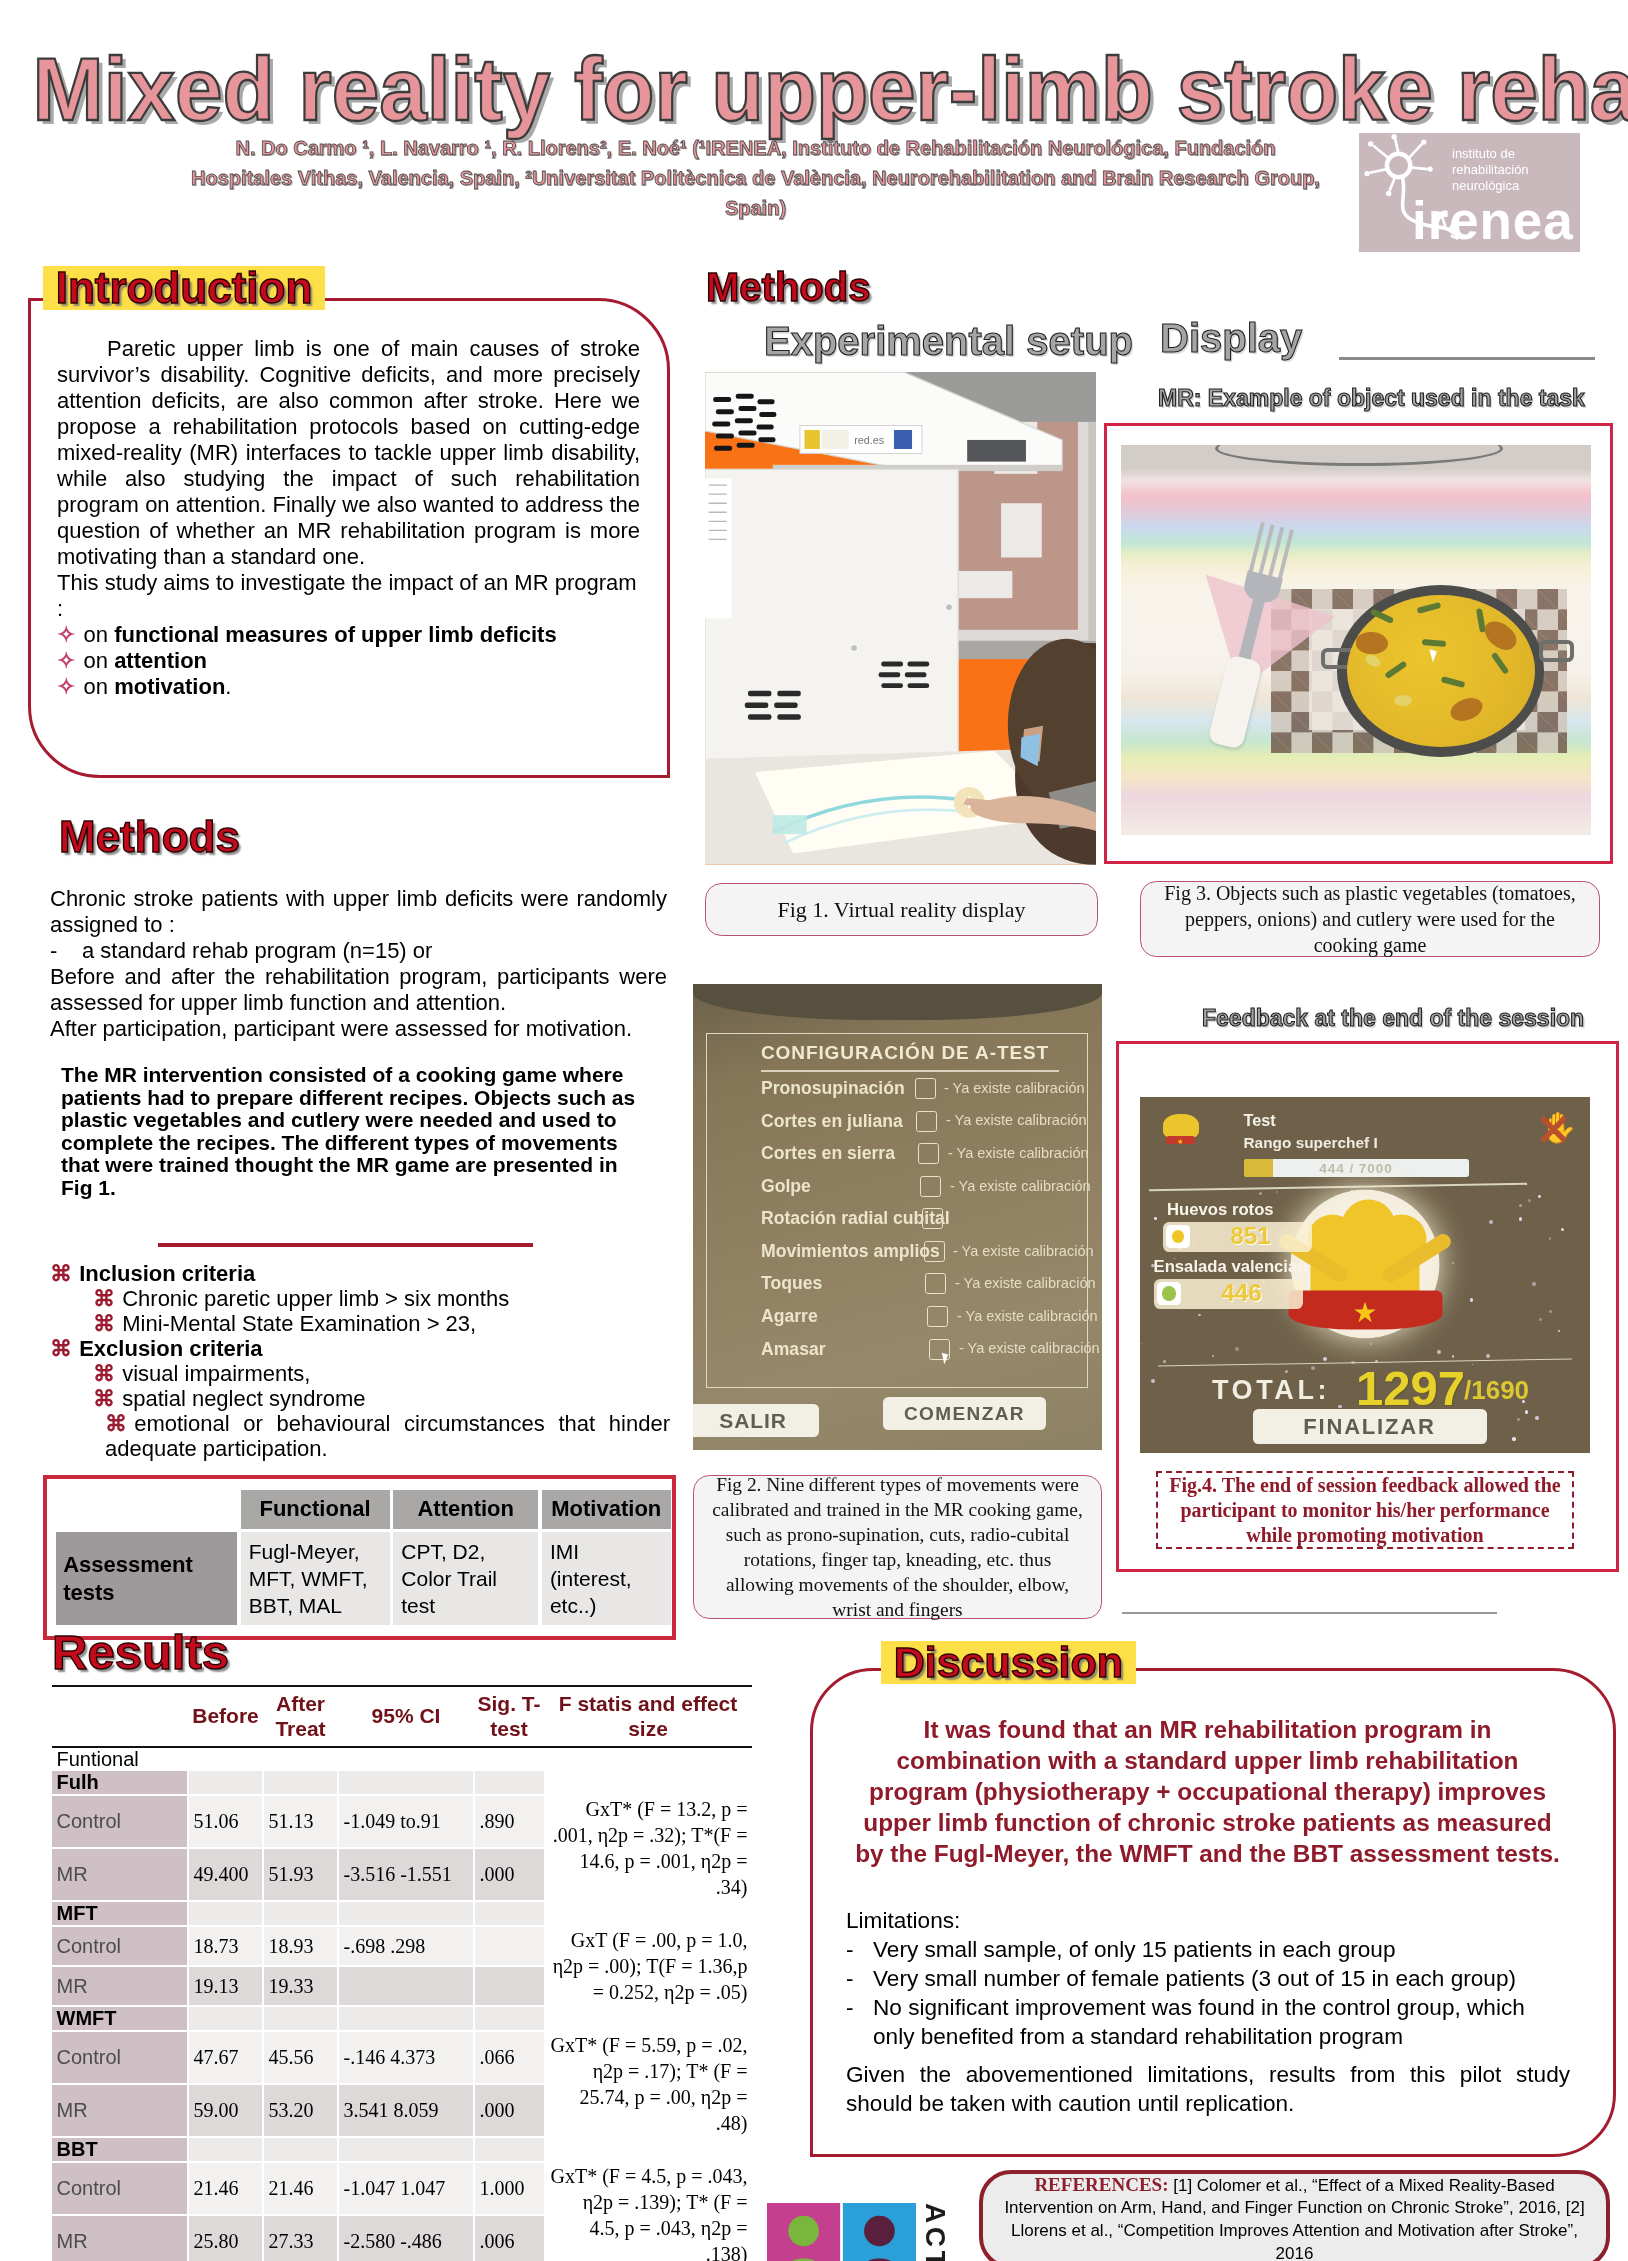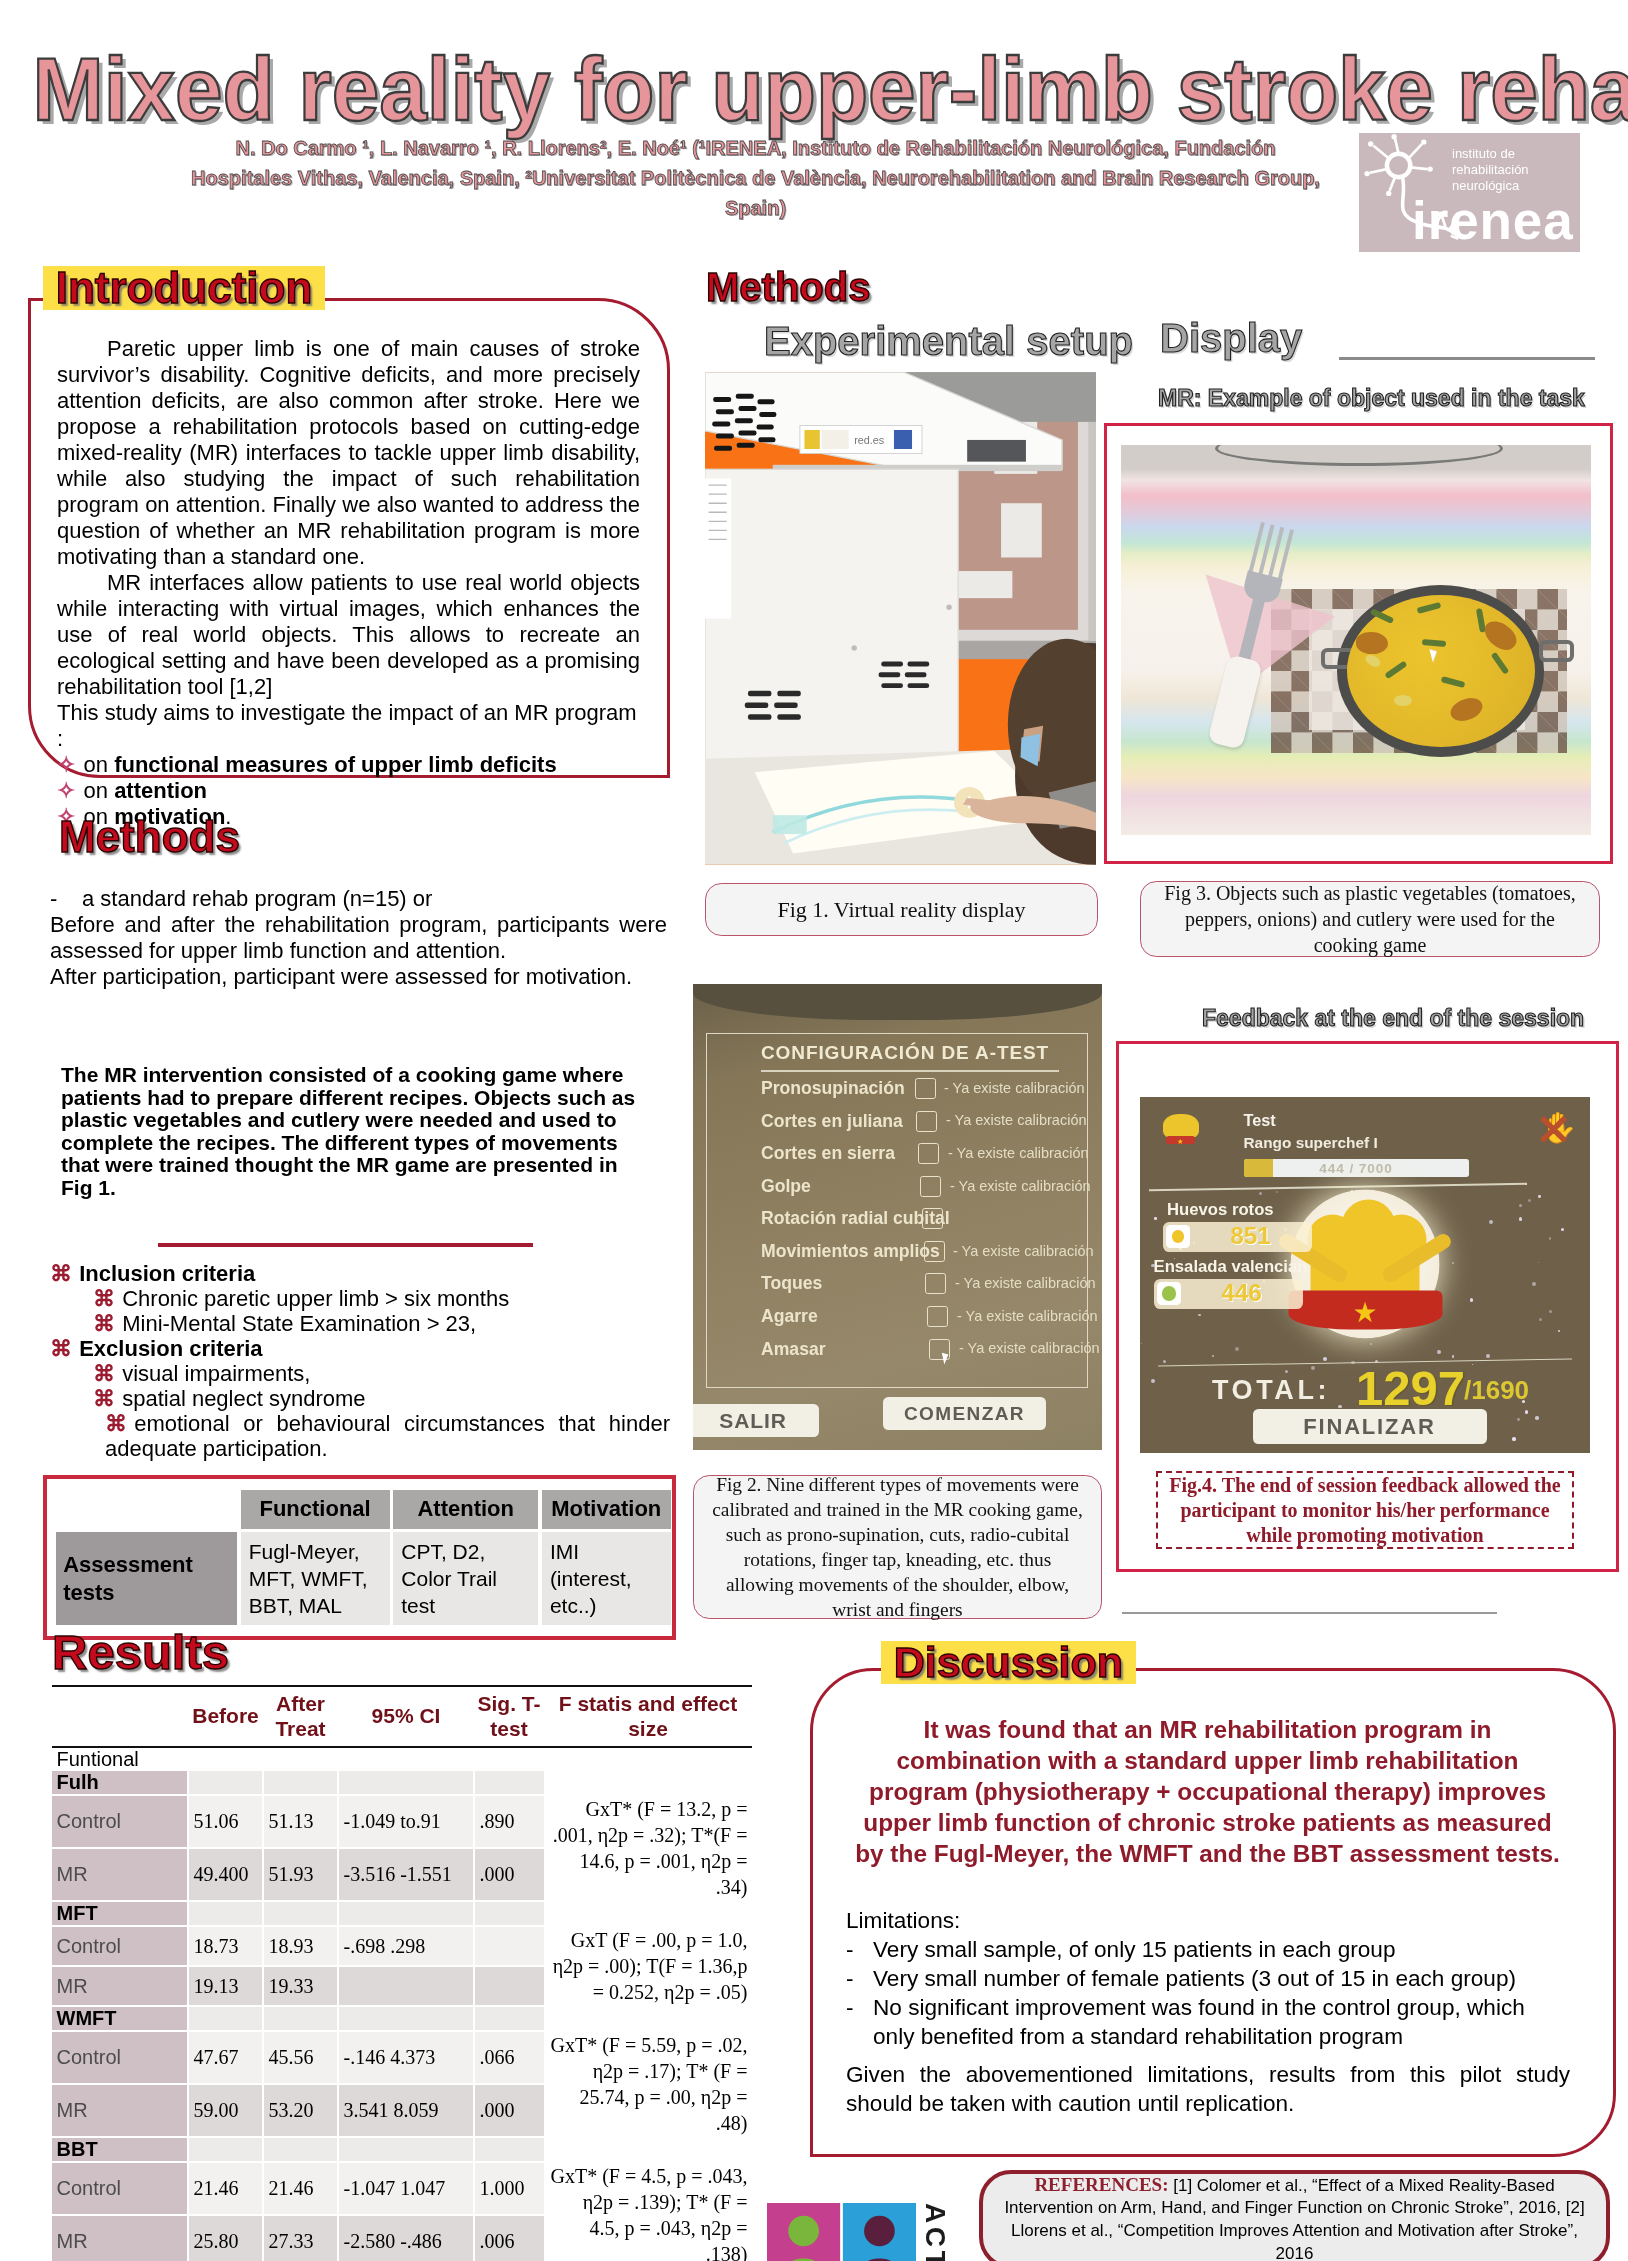--- a/index.html
+++ b/index.html
@@ -96,31 +96,31 @@
       <div>rehabilitación</div>
       <div>neurológica</div>
     </div>
     <div class="abs" style="left:53px;top:57px;color:#fff;font-size:53px;font-weight:bold;letter-spacing:0.9px">irenea</div>
   </div>
 
   <div class="rbox" id="intro-box" style="left:28px;top:298px;width:636px;height:474px;border-radius:0 72px 0 72px"></div>
   <div class="head-mask w-red" style="left:43px;top:266px;font-size:44px">Introduction</div>
   <div class="abs bt" style="left:57px;top:336px;width:583px">
     <p class="ind">Paretic upper limb is one of main causes of stroke survivor’s disability. Cognitive deficits, and more precisely attention deficits, are also common after stroke. Here we propose a rehabilitation protocols based on cutting-edge mixed-reality (MR) interfaces to tackle upper limb disability, while also studying the impact of such rehabilitation program on attention. Finally we also wanted to address the question of whether an MR rehabilitation program is more motivating than a standard one.</p>
-    <p class="ind">MR interfaces allow patients to use real world objects while interacting with virtual images, which enhances the use of real world objects. This allows to recreate an ecological setting and have been developed as a promising rehabilitation tool [1,2]</p>
     <p style="text-align:left">This study aims to investigate the impact of an MR program :</p>
     <div id="aims-list">
         <div style="text-align: left;"><span class="diamond">✧</span>on <b>functional measures of upper limb deficits</b></div>
         <div style="text-align: left;"><span class="diamond">✧</span>on <b>attention</b></div>
         <div style="text-align: left;"><span class="diamond">✧</span>on <b>motivation</b>.</div>
       </div>
   </div>
 
   <div class="abs w-red" style="left:59px;top:812px;font-size:44px">Methods</div>
   <div class="abs bt" style="left:50px;top:886px;width:617px">
+    <p>Chronic stroke patients with upper limb deficits were randomly assigned to :</p>
     <div id="methods-items" style="text-align:left">
         <div><span class="dash">-</span>a standard  rehab program (n=15) or</div>
       </div>
     <p>Before and after the rehabilitation program, participants were assessed for upper limb function and attention.</p>
     <p style="text-align:left">After participation, participant were assessed for motivation.</p>
   </div>
   <div class="abs" style="left:61px;top:1064px;width:583px;font-size:21px;line-height:22.6px;font-weight:bold;text-align:left">The MR intervention consisted of a cooking game where patients had to prepare different recipes. Objects such as plastic vegetables and cutlery were needed and used to complete the recipes. The different types of movements that were trained thought the MR game are presented in Fig 1.</div>
   <div class="abs" style="left:158px;top:1243px;width:375px;height:4.1px;background:#a51c30"></div>
   <div id="criteria-list" class="abs" style="left:50px;top:1261px;width:620px;font-size:22px;line-height:25px">
       <div style="margin-left: 0px; text-align: justify;"><span class="cmd">⌘</span><span style="font-weight: bold;">Inclusion criteria</span></div>

